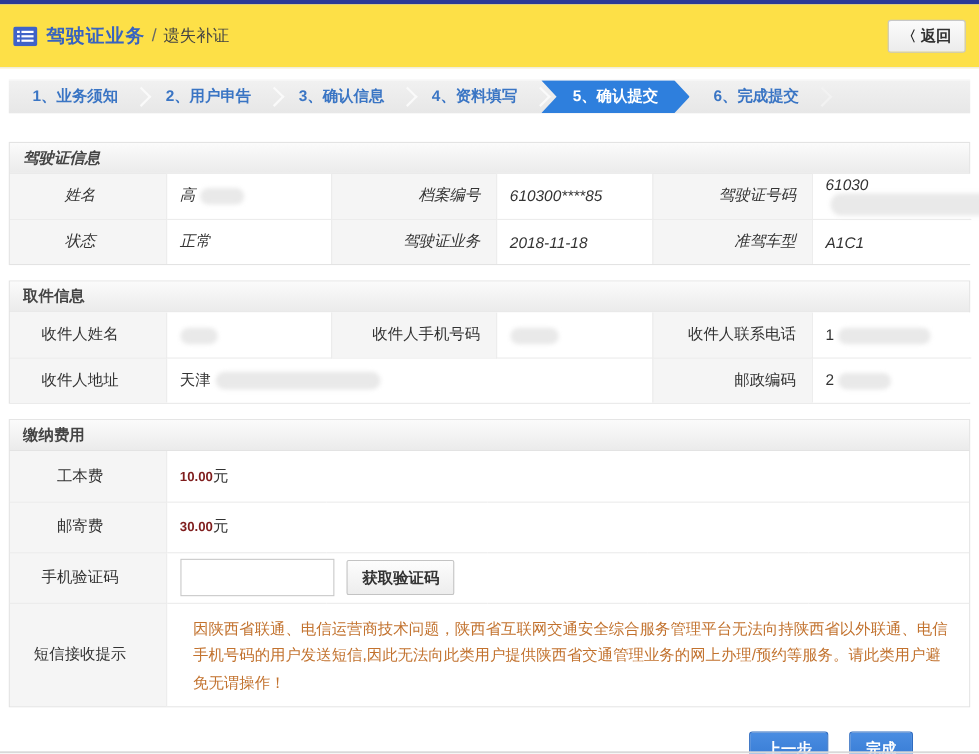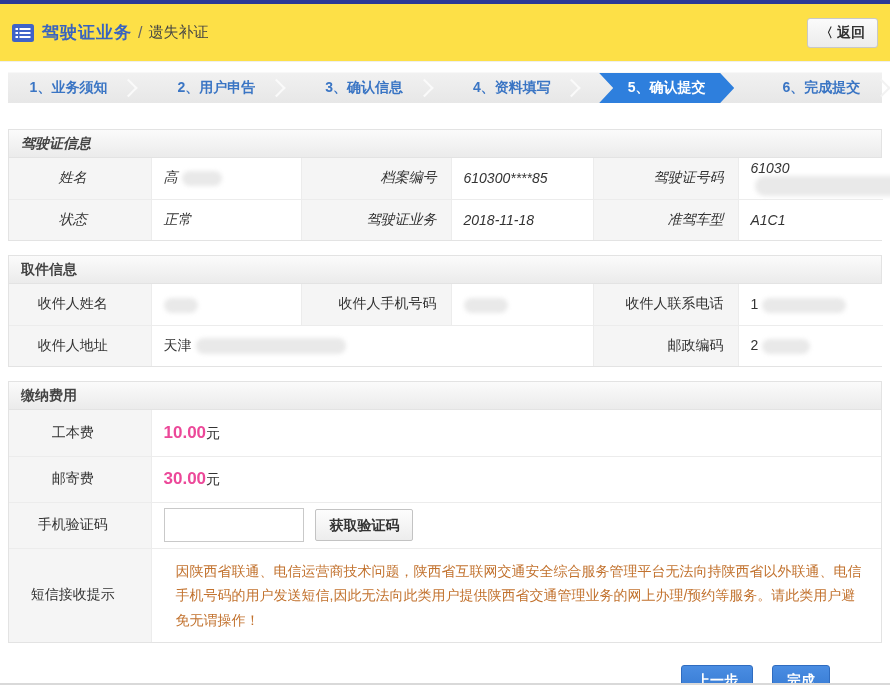--- a/index.html
+++ b/index.html
@@ -40,21 +40,20 @@
   .back-btn .chev { margin-right:4px; font-size:13px; color:#222; }
 
   
   .steps {
     margin:10px 8px 0 8px;
     height:31px;
     background:linear-gradient(#f1f1f1,#e7e7e7);
     border-top:1px solid #f8f8f8;
     display:flex;
     align-items:stretch;
-    justify-content:space-between;
   }
   .step {
     position:relative;
     width:121px;
     display:flex; align-items:center; justify-content:center;
     color:#3a75c4; font-weight:bold; font-size:14px;
     cursor:pointer;
   }
   .step::after {
     content:"";
@@ -120,21 +119,21 @@
   .r-name { width:40px; }
   .r-license { width:150px; height:20px; border-radius:10px; }
   .r-rname { width:34px; margin-left:0; }
   .r-rmobile { width:44px; margin-left:0; }
   .r-rphone { width:84px; }
   .r-addr { width:150px; height:16px; }
   .r-postal { width:48px; }
 
   
   table.fees td { height:46px; }
-  .fee-amount { color:#ec4899; font-weight:bold; font-size:17px; }
+  .fee-amount { color:#7f1d1d; font-weight:bold; font-size:12px; }
   .fee-unit { color:#333; font-size:14px; }
   td.val-wide { padding-left:12px; }
   .sms-row td { height:48px; }
   .sms-input {
     width:140px; height:34px;
     border:1px solid #c9c9c9;
     padding:0 8px; font-size:14px;
     vertical-align:middle;
     font-family:"Liberation Sans", sans-serif;
   }

